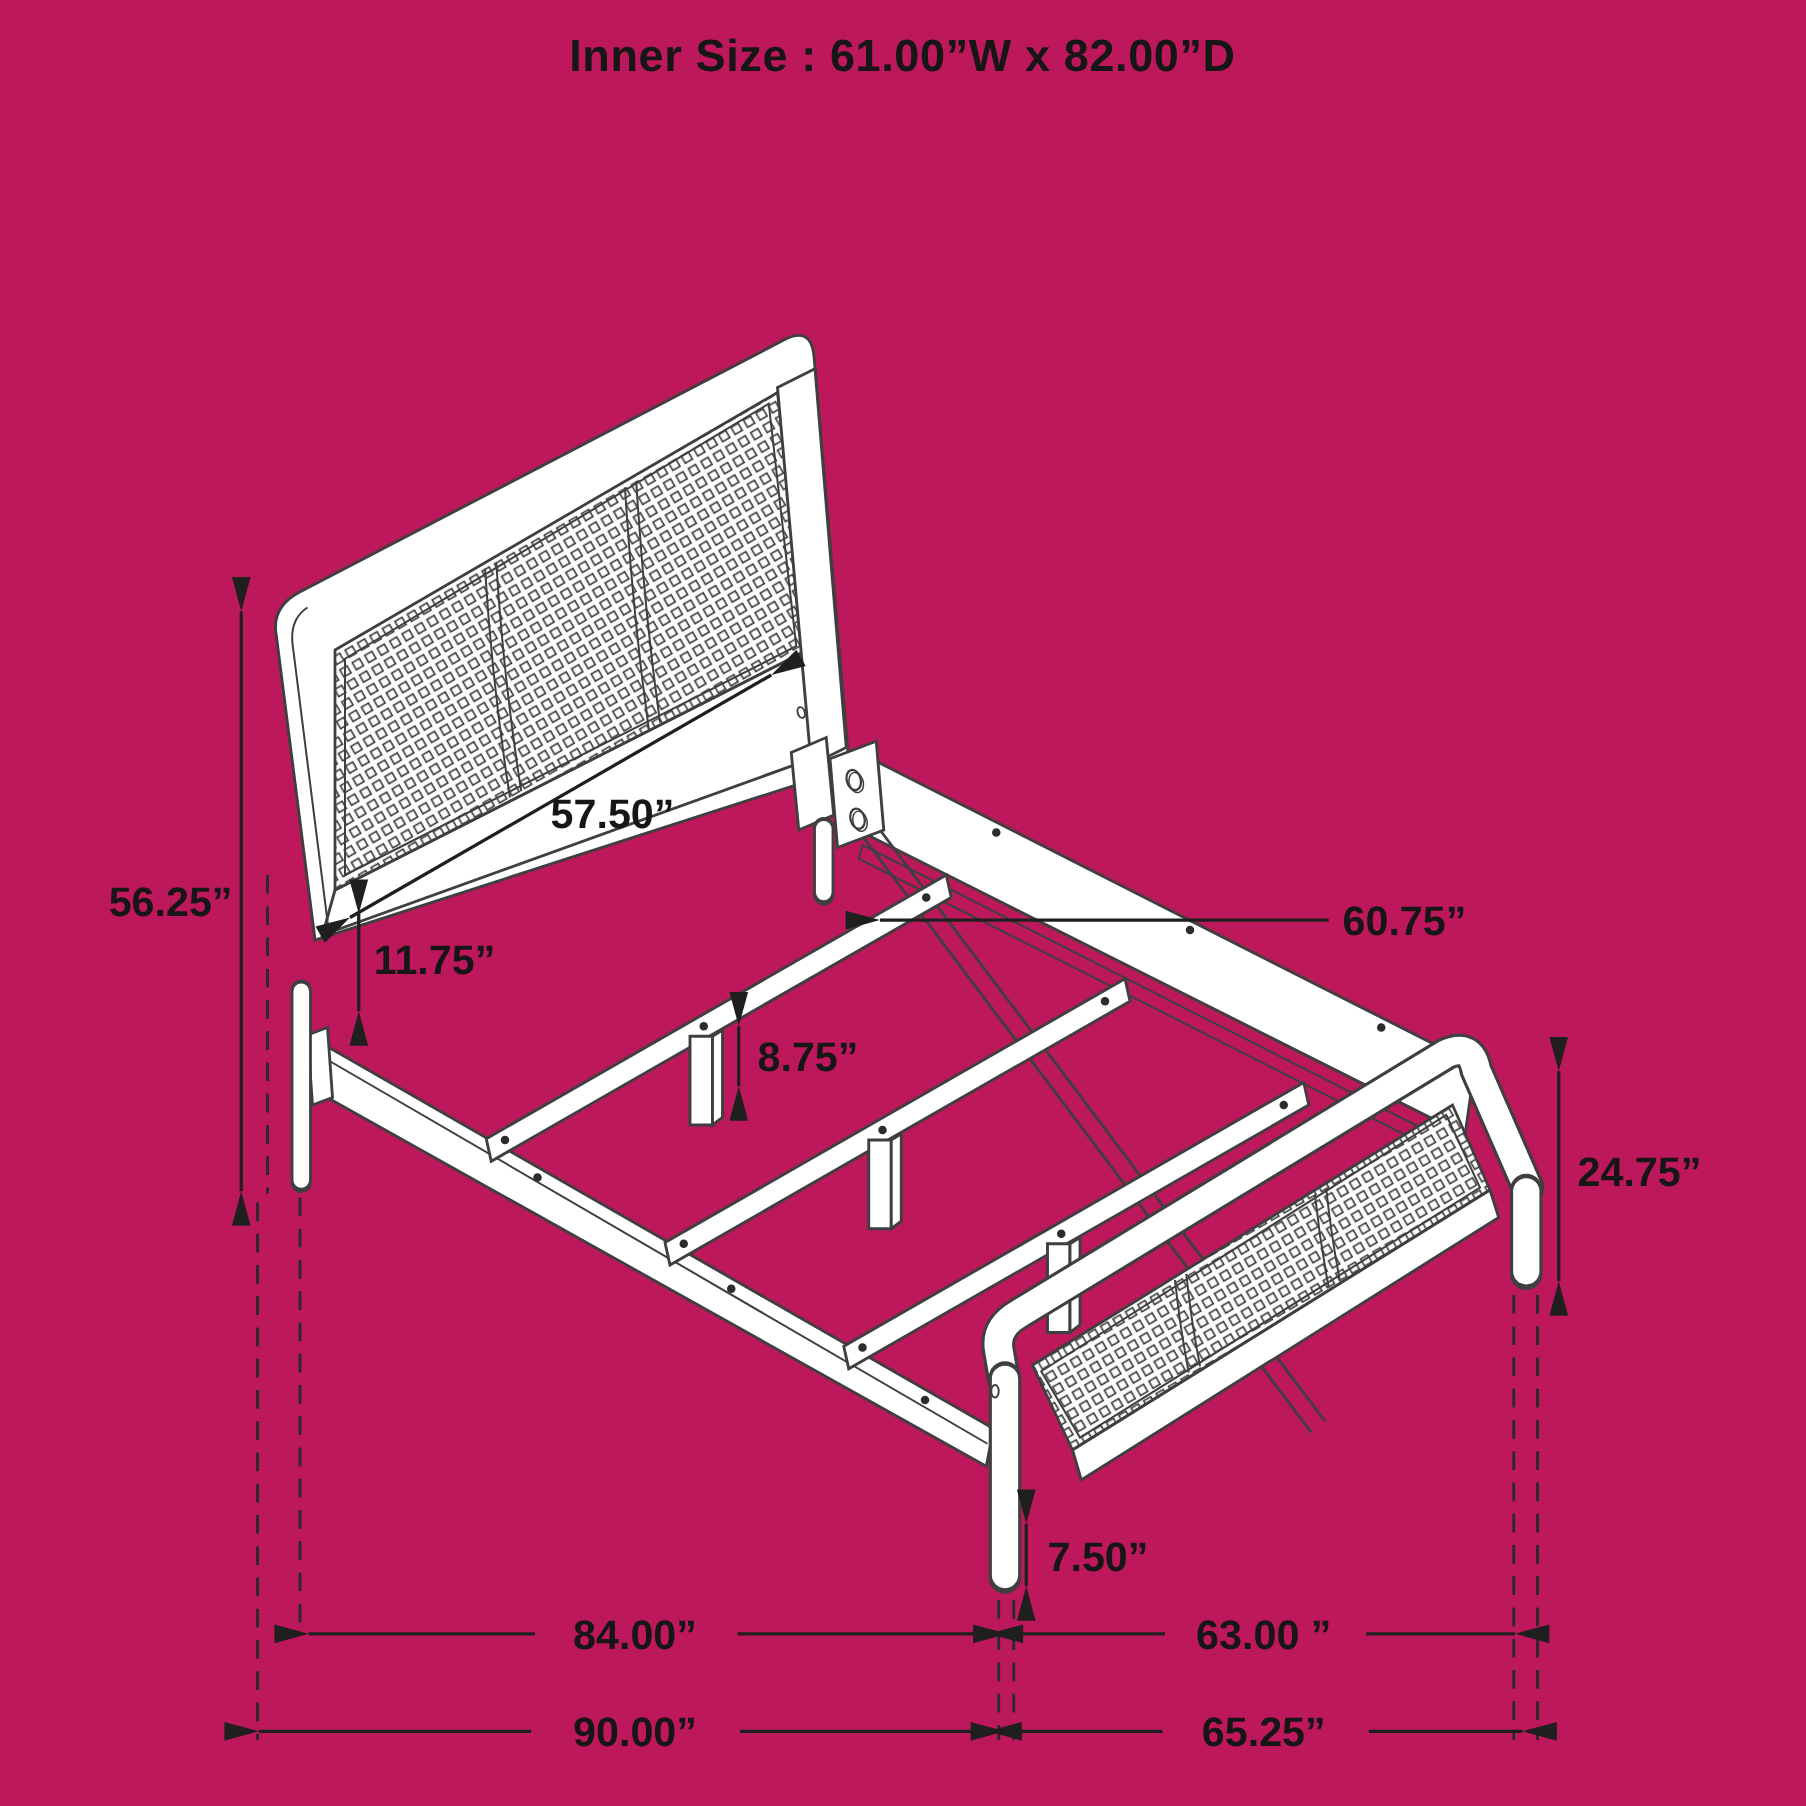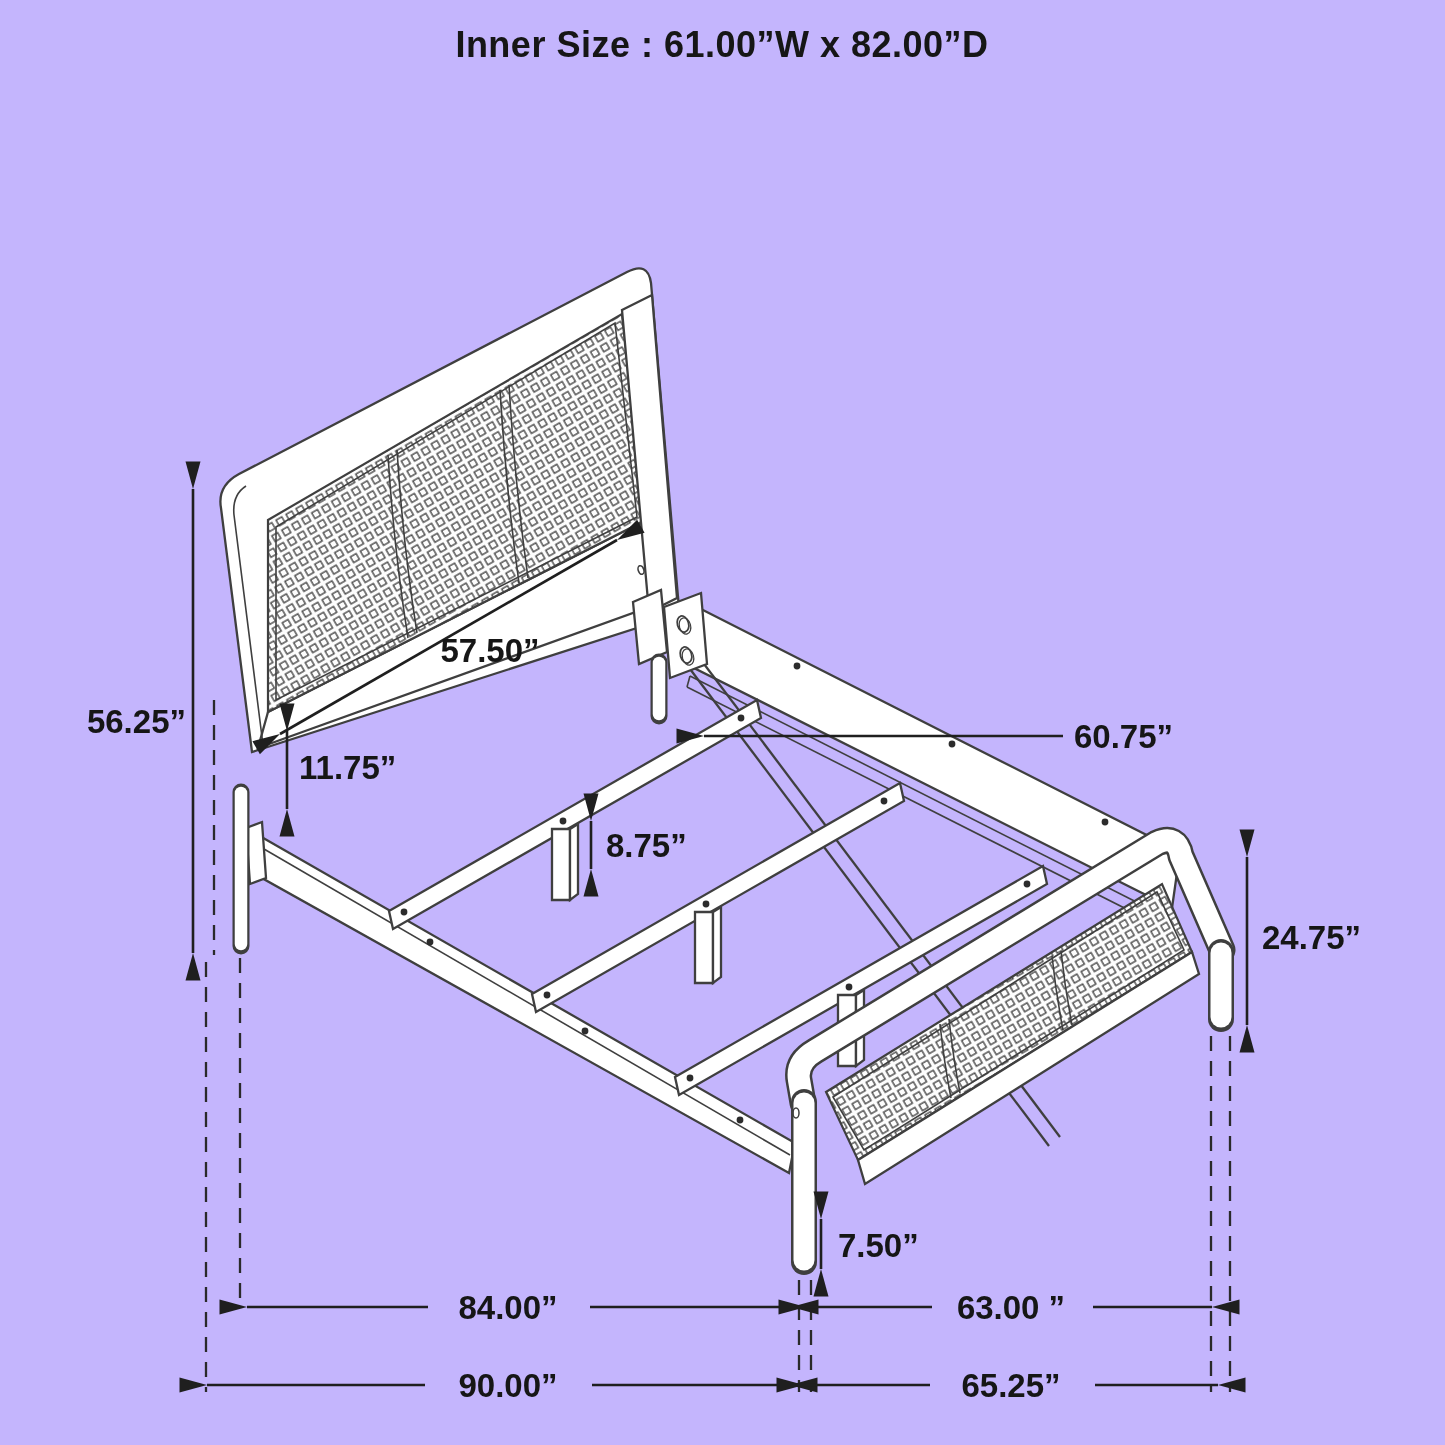--- a/index.html
+++ b/index.html
@@ -1,16 +1,16 @@
 <!DOCTYPE html>
 <html><head>
 <meta charset="utf-8">
 <style>
   html,body{margin:0;padding:0;background:#ffffff;}
-  .stage{position:relative;width:1445px;height:1445px;background:#c4b5fd;overflow:hidden;
+  .stage{position:relative;width:1445px;height:1445px;background:#be185d;overflow:hidden;
          font-family:"Liberation Sans",sans-serif;}
   svg{position:absolute;left:0;top:0;}
   text{font-family:"Liberation Sans",sans-serif;font-weight:bold;fill:#161616;}
   .dim-label{font-size:33px;}
   .title-label{font-size:36px;letter-spacing:0.5px;}
   .ln{stroke:#3f3f3f;stroke-width:2.3;fill:none;}
   .fillw{fill:#ffffff;stroke:#3f3f3f;stroke-width:2.3;}
   .thin{stroke:#3f3f3f;stroke-width:1.6;fill:none;}
   .dim{stroke:#1f1f1f;stroke-width:2.6;fill:none;}
   .ext{stroke:#2a2a2a;stroke-width:2.3;fill:none;stroke-dasharray:15 10;}

